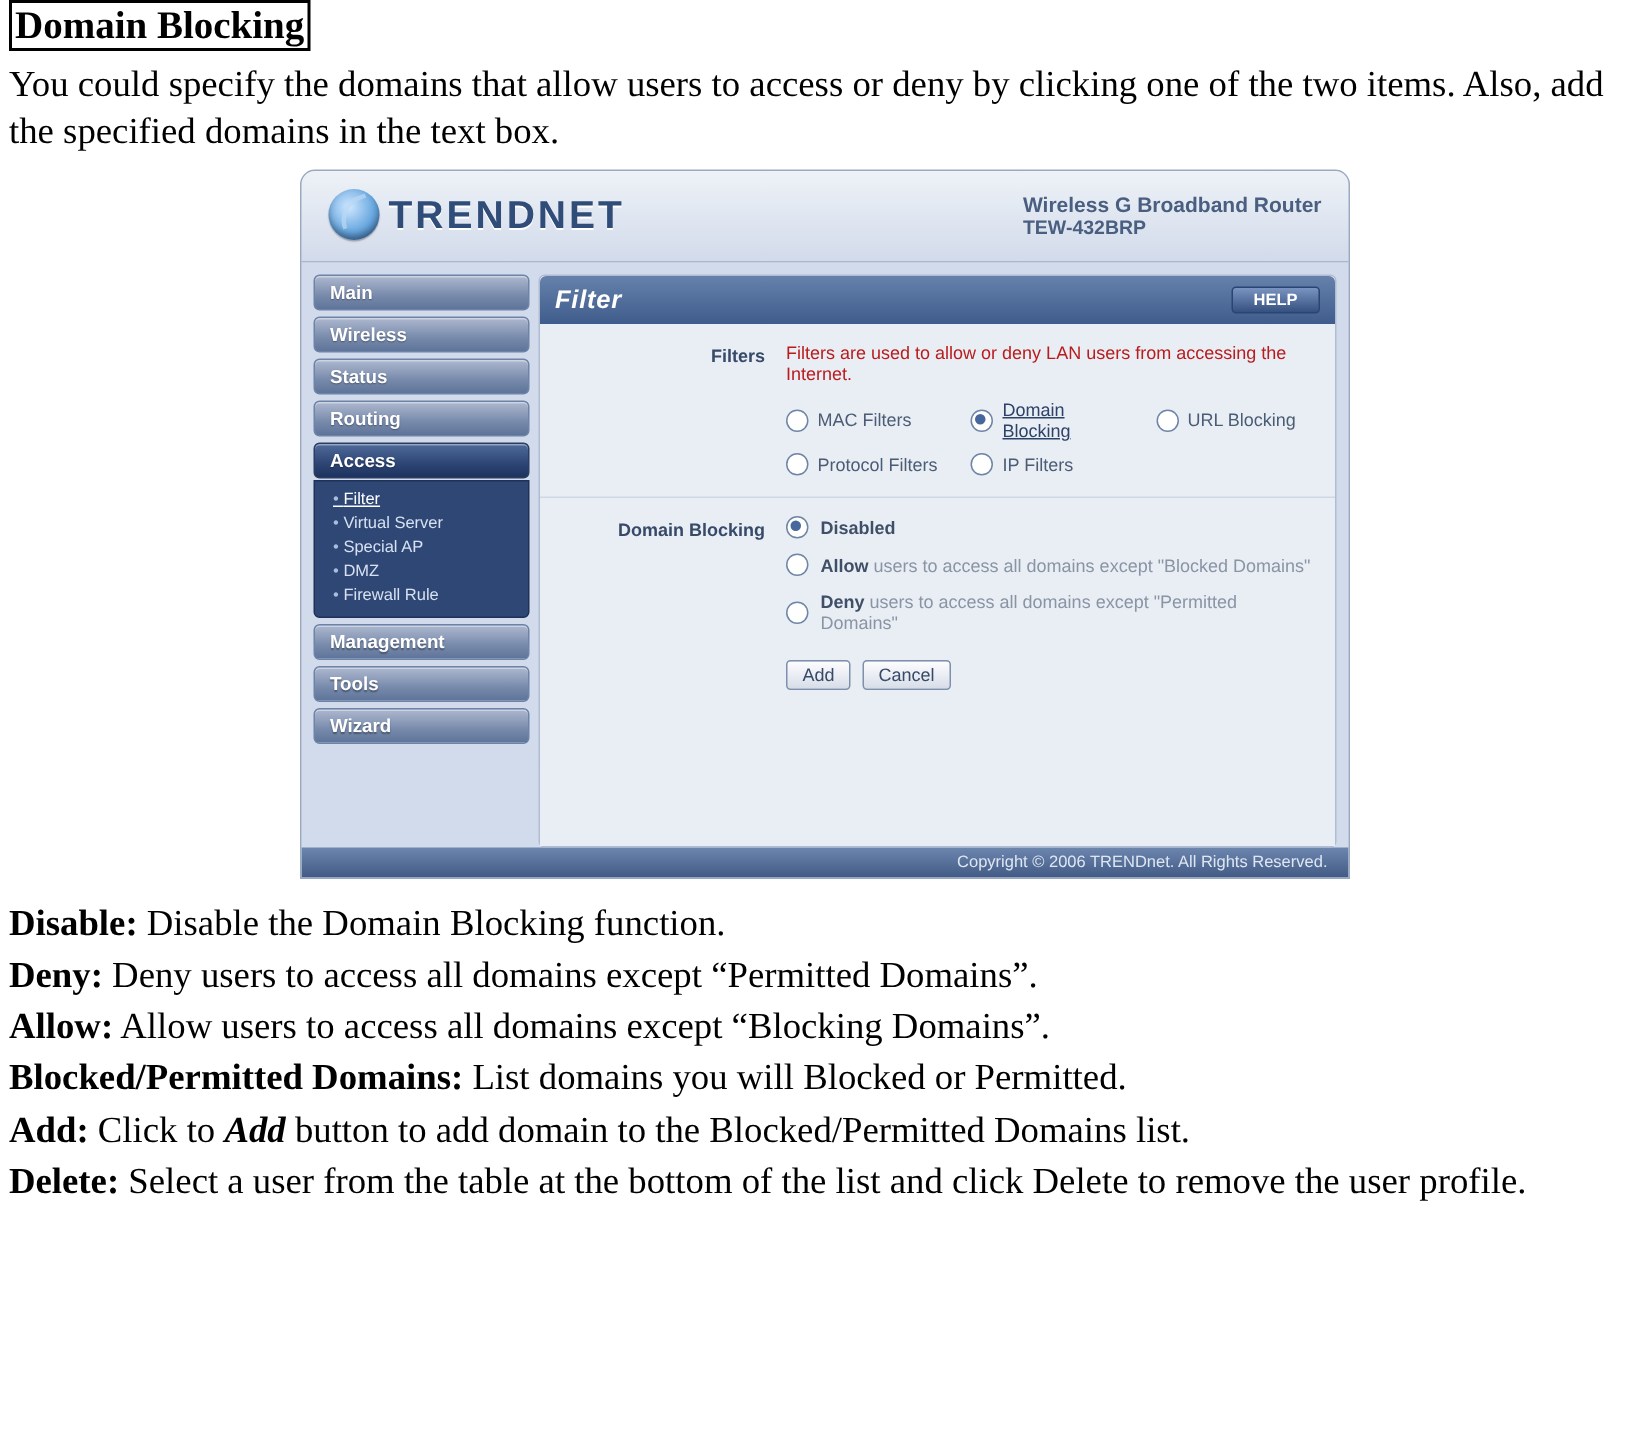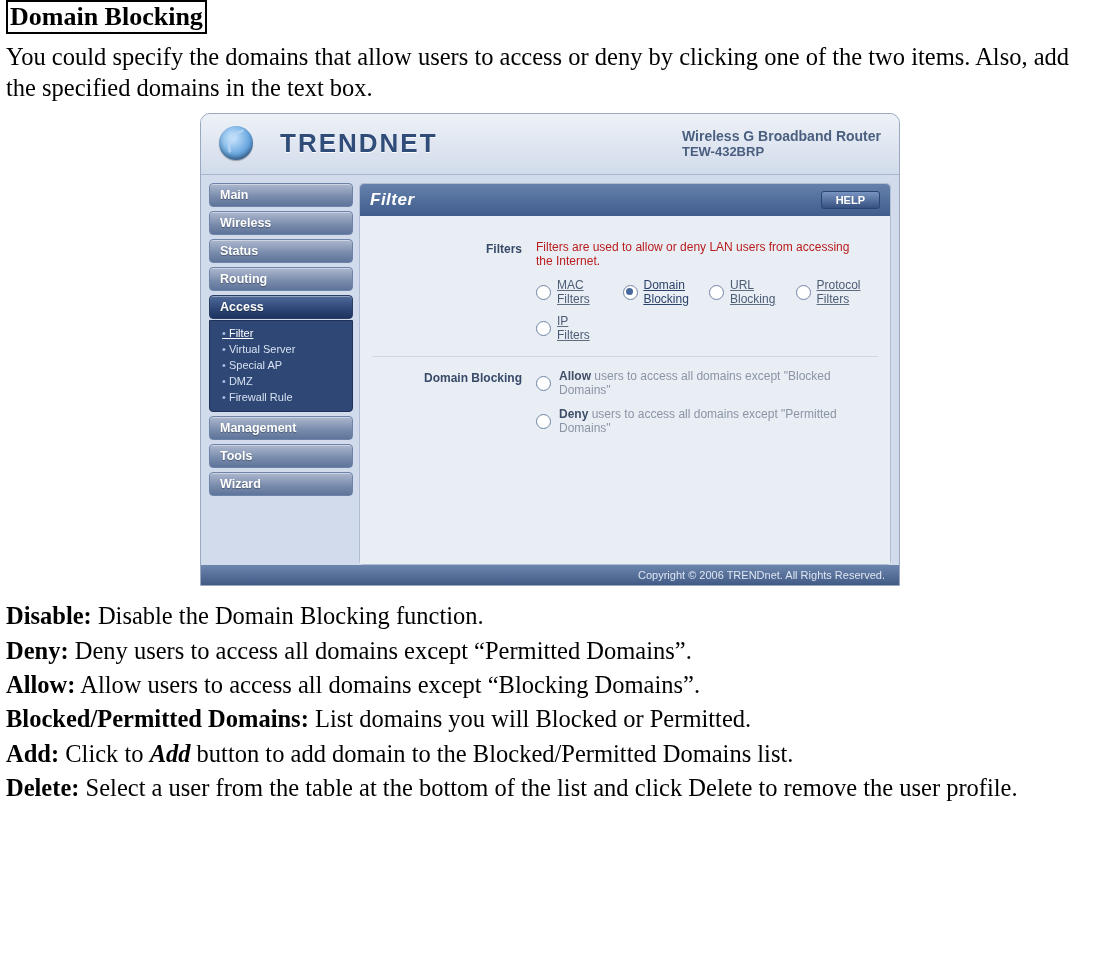--- a/index.html
+++ b/index.html
@@ -54,21 +54,21 @@
     display: flex;
     align-items: center;
     justify-content: space-between;
     padding: 12px 18px 14px 18px;
     background: linear-gradient(#eef2f7, #d2dbeb);
     border-bottom: 1px solid #aab6cc;
   }
   .brand {
     display: flex;
     align-items: center;
-    gap: 27px;
+    gap: 6px;
   }
   .brand-logo {
     width: 34px; height: 34px;
     border-radius: 50%;
     background: radial-gradient(circle at 40% 35%, #cfe8ff 0%, #6aa8e0 55%, #2d5f99 100%);
     box-shadow: inset 0 -3px 4px rgba(0,0,0,.3), 0 1px 1px rgba(0,0,0,.3);
     position: relative;
   }
   .brand-logo::after{
     content:"";
@@ -180,21 +180,21 @@
     color: #fff;
     font-size: 11px;
     font-weight: bold;
     padding: 2px 14px;
     border-radius: 3px;
     cursor: pointer;
   }
 
   .panel-body {
     flex: 1;
-    padding: 12px;
+    padding: 0;
     background: #e9eef5;
     font-size: 12px;
     color: #5f6c7f;
   }
   .section {
     display: flex;
     border-bottom: 1px solid #cfd7e4;
     padding: 12px 16px 14px 0;
   }
   .section:last-child { border-bottom: none; }
@@ -208,24 +208,23 @@
   }
   .section-content {
     flex: 1;
   }
   .desc-text {
     color: #b91c1c;
     margin-bottom: 10px;
   }
   .radio-grid {
     display: grid;
-    grid-template-columns: 1fr 1fr 1fr 1fr;
+    grid-template-columns: 1fr 1fr 1fr;
     row-gap: 8px;
     column-gap: 20px;
-    text-decoration: underline;
   }
   .radio-row { display: flex; align-items: center; gap: 6px; }
   .radio {
     width: 13px; height: 13px;
     border: 1px solid #6f85a5;
     border-radius: 50%;
     display: inline-block;
     flex-shrink: 0;
     background: #fff;
   }
@@ -345,26 +344,34 @@
                     <span class="radio-label-main">IP Filters</span>
                   </div>
                 </div>
               </div>
             </div>
 
             <div class="section">
               <div class="section-label">Domain Blocking</div>
               <div class="section-content">
                 <div class="opt-line">
+                  <span class="radio selected"></span>
+                  <span class="opt-text"><b>Disabled</b></span>
+                </div>
+                <div class="opt-line">
                   <span class="radio"></span>
                   <span class="opt-text"><b>Allow </b><span>users to access all domains except "Blocked Domains"</span></span>
                 </div>
                 <div class="opt-line">
                   <span class="radio"></span>
                   <span class="opt-text"><b>Deny </b><span>users to access all domains except "Permitted Domains"</span></span>
+                </div>
+                <div class="action-row">
+                  <button class="ui-btn">Add</button>
+                  <button class="ui-btn">Cancel</button>
                 </div>
               </div>
             </div>
 
           </div>
         </div>
       </div>
 
       <div class="router-footer">Copyright © 2006 TRENDnet. All Rights Reserved.</div>
     </div>

